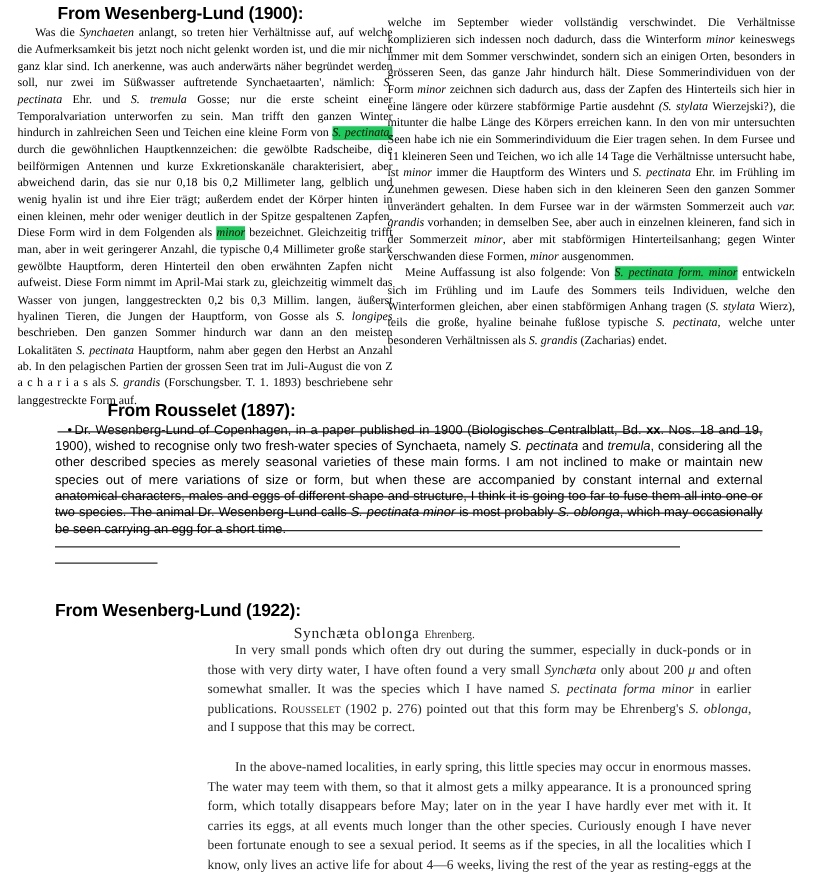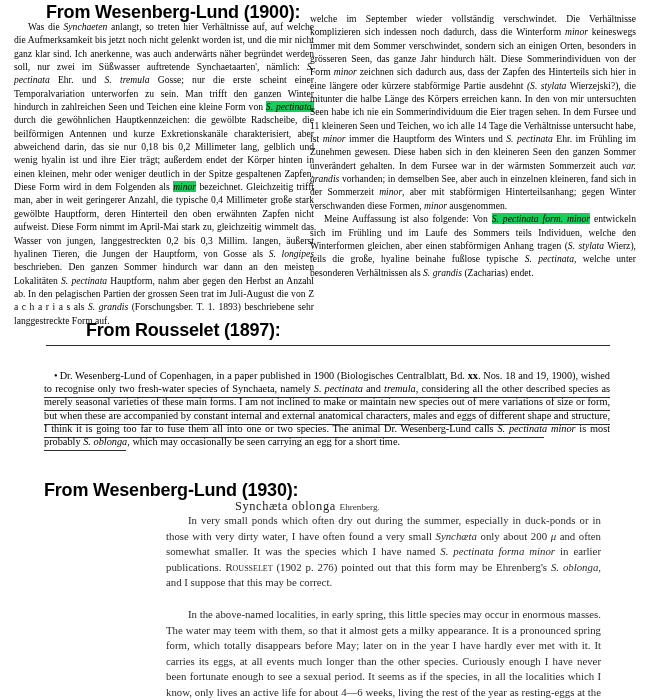--- a/index.html
+++ b/index.html
@@ -9,21 +9,21 @@
     font-family:"Liberation Serif", serif;
     color:#000;
     overflow:hidden;
     position:relative;
   }
   .page{position:relative;width:653px;height:700px;}
 
   .section-head{
     font-family:"Liberation Sans", sans-serif;
     font-weight:bold;
-    font-size:18px;
+    font-size:14px;
     letter-spacing:-0.2px;
     color:#000;
   }
 
   
   #sec1900{position:absolute;left:0;top:0;width:653px;}
   #sec1900 .head{position:absolute;left:46px;top:2px;}
   #sec1900 .col{
     position:absolute;
     font-family:"Liberation Serif", serif;
@@ -41,27 +41,26 @@
   
   .scan{
     filter:contrast(1.08);
   }
 
   
   #sec1902{position:absolute;left:0;top:318px;width:653px;}
   #sec1902 .head{position:absolute;left:86px;top:2px;}
   #sec1902 .body{
     position:absolute;left:44px;top:20px;width:566px;
-    font-family:Liberation Serif, serif;
+    font-family:Liberation Sans, sans-serif;
     font-size:10.3px;
     line-height:13.2px;
     text-align:justify;
     color:#000;
     font-weight:500;
-    margin-top:31px;
   }
   #sec1902 .body p{margin:0;text-indent:10px;}
   .strike{
     position:absolute;
     height:1.2px;background:#111;opacity:.85;
   }
 
   
   #sec1930{position:absolute;left:0;top:478px;width:653px;}
   #sec1930 .head{position:absolute;left:44px;top:2px;}
@@ -114,21 +113,21 @@
 
     <div class="strike" style="left:46px;top:27px;width:564px;"></div>
     <div class="strike" style="left:44px;top:79px;width:566px;"></div>
     <div class="strike" style="left:44px;top:92px;width:566px;"></div>
     <div class="strike" style="left:44px;top:106px;width:566px;"></div>
     <div class="strike" style="left:44px;top:119px;width:500px;"></div>
     <div class="strike" style="left:44px;top:132px;width:82px;"></div>
   </div>
 
   <div id="sec1930">
-    <div class="head section-head">From Wesenberg-Lund (1930):</div>
+    <div class="head section-head">From Wesenberg-Lund (1922):</div>
 
     <div class="sp-title">
       <span>Synchæta oblonga</span>
       <span class="auth">Ehrenberg.</span>
     </div>
 
     <div class="body">
       <p>In very small ponds which often dry out during the summer, especially in duck-ponds or in those with very dirty water, I have often found a very small <i>Synchæta</i> only about 200 <i>μ</i> and often somewhat smaller. It was the species which I have named <i>S. pectinata forma minor</i> in earlier publications. <span class="sc">Rousselet</span> (1902 p. 276) pointed out that this form may be Ehrenberg's <i>S. oblonga</i>, and I suppose that this may be correct.</p>
       <p>In the above-named localities, in early spring, this little species may occur in enormous masses. The water may teem with them, so that it almost gets a milky appearance. It is a pronounced spring form, which totally disappears before May; later on in the year I have hardly ever met with it. It carries its eggs, at all events much longer than the other species. Curiously enough I have never been fortunate enough to see a sexual period. It seems as if the species, in all the localities which I know, only lives an active life for about 4—6 weeks, living the rest of the year as resting-eggs at the bottom of the water. —</p>
     </div>

